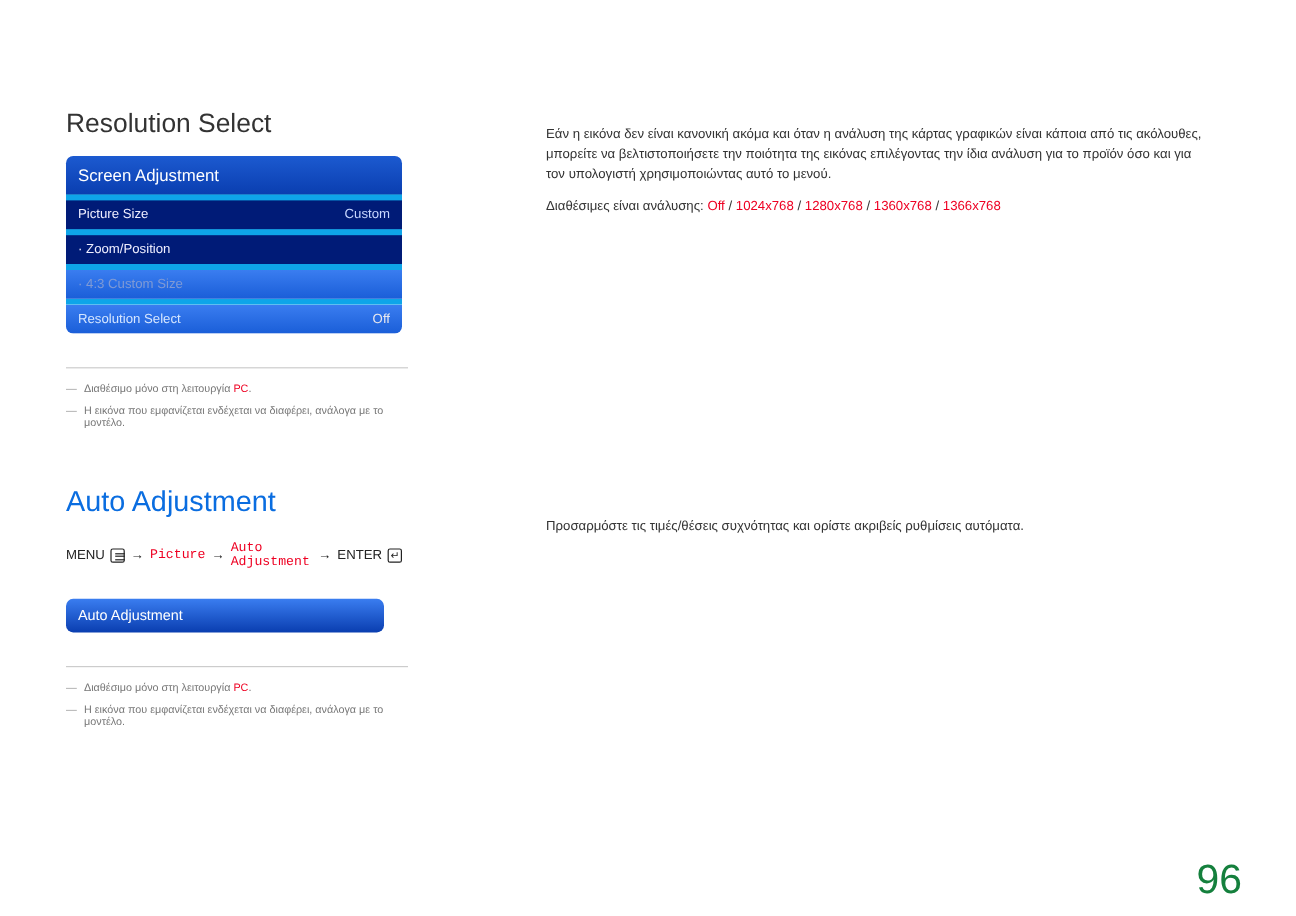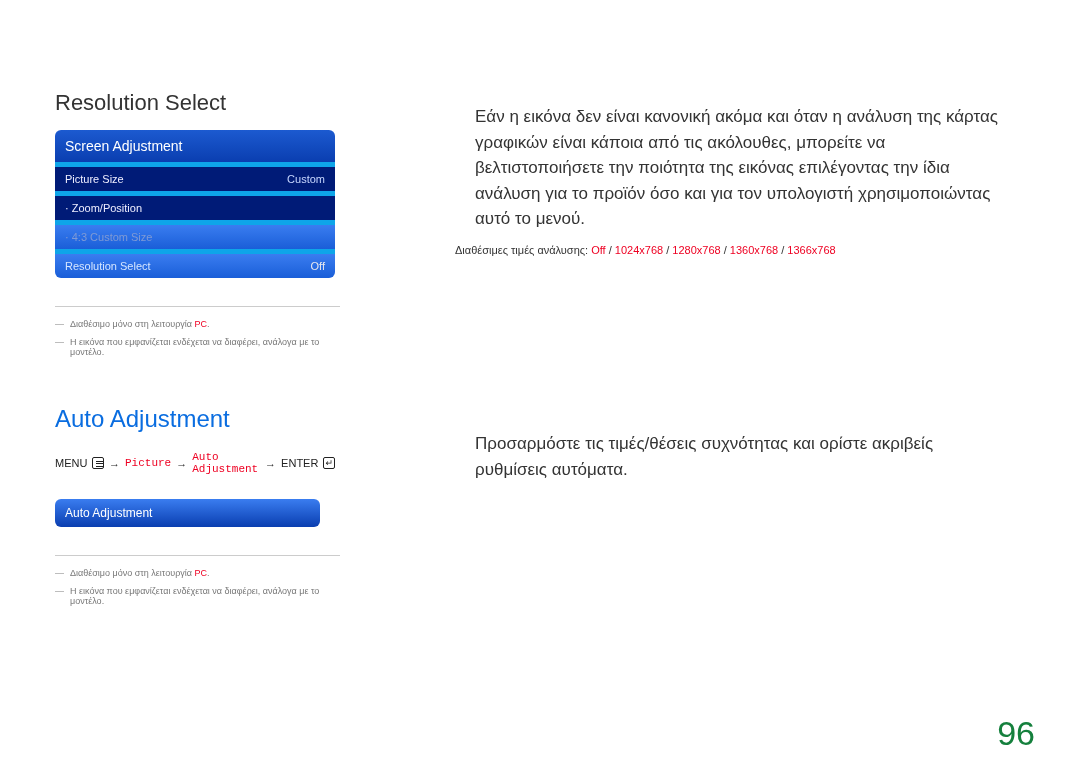--- a/index.html
+++ b/index.html
@@ -27,25 +27,24 @@
     color: #333;
     margin-bottom: 14px;
   }
   .auto-title {
     font-size: 24px;
     font-weight: 400;
     color: #0a6de0;
     margin-bottom: 18px;
   }
   .body-text {
-    font-size: 17px;
+    font-size: 11px;
     line-height: 1.5;
     color: #333;
     margin-bottom: 12px;
-    margin-left: 20px;
   }
   .menu-panel { margin-bottom: 8px; }
   .menu-header {
     background: linear-gradient(#1c5ad0, #0a3eb0);
     color: #fff;
     font-size: 14px;
     padding: 8px 10px;
     border-radius: 6px 6px 0 0;
   }
   .menu-item {
@@ -179,21 +178,21 @@
       </div>
       <div class="footnote">
         <span class="dash">―</span>
         <span>Η εικόνα που εμφανίζεται ενδέχεται να διαφέρει, ανάλογα με το μοντέλο.</span>
       </div>
     </div>
 
     <div class="right">
       <div class="body-text">Εάν η εικόνα δεν είναι κανονική ακόμα και όταν η ανάλυση της κάρτας γραφικών είναι κάποια από τις ακόλουθες, μπορείτε να βελτιστοποιήσετε την ποιότητα της εικόνας επιλέγοντας την ίδια ανάλυση για το προϊόν όσο και για τον υπολογιστή χρησιμοποιώντας αυτό το μενού.</div>
       <div class="res-line">
-        <span>Διαθέσιμες τιμές ανάλυσης: </span><span class="opt">Off</span> / <span class="opt">1024x768</span> / <span class="opt">1280x768</span> / <span class="opt">1360x768</span> / <span class="opt">1366x768</span>
+        <span>Διαθέσιμες είναι ανάλυσης: </span><span class="opt">Off</span> / <span class="opt">1024x768</span> / <span class="opt">1280x768</span> / <span class="opt">1360x768</span> / <span class="opt">1366x768</span>
       </div>
     </div>
   </div>
 
   <div class="cols section2">
     <div class="left">
       <div class="auto-title">Auto Adjustment</div>
 
       <div class="pathline">
         <span>MENU</span>

